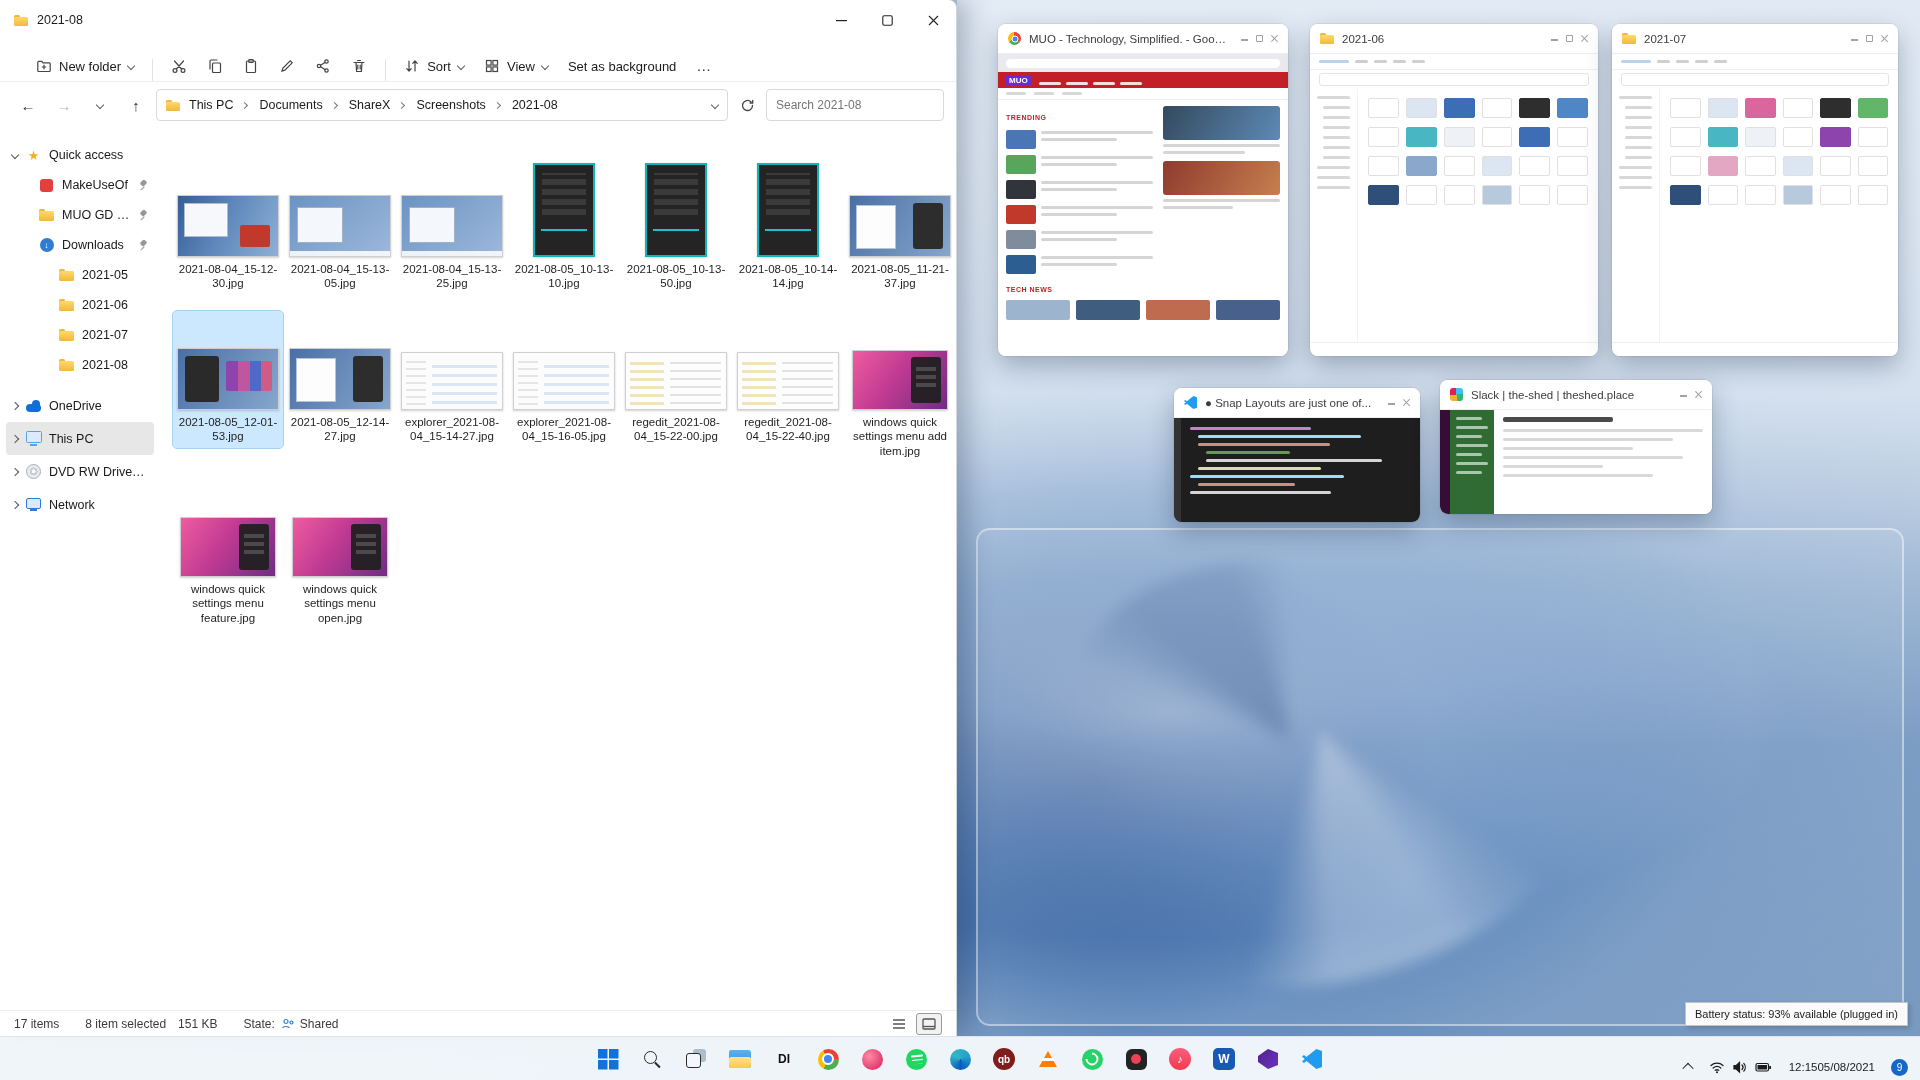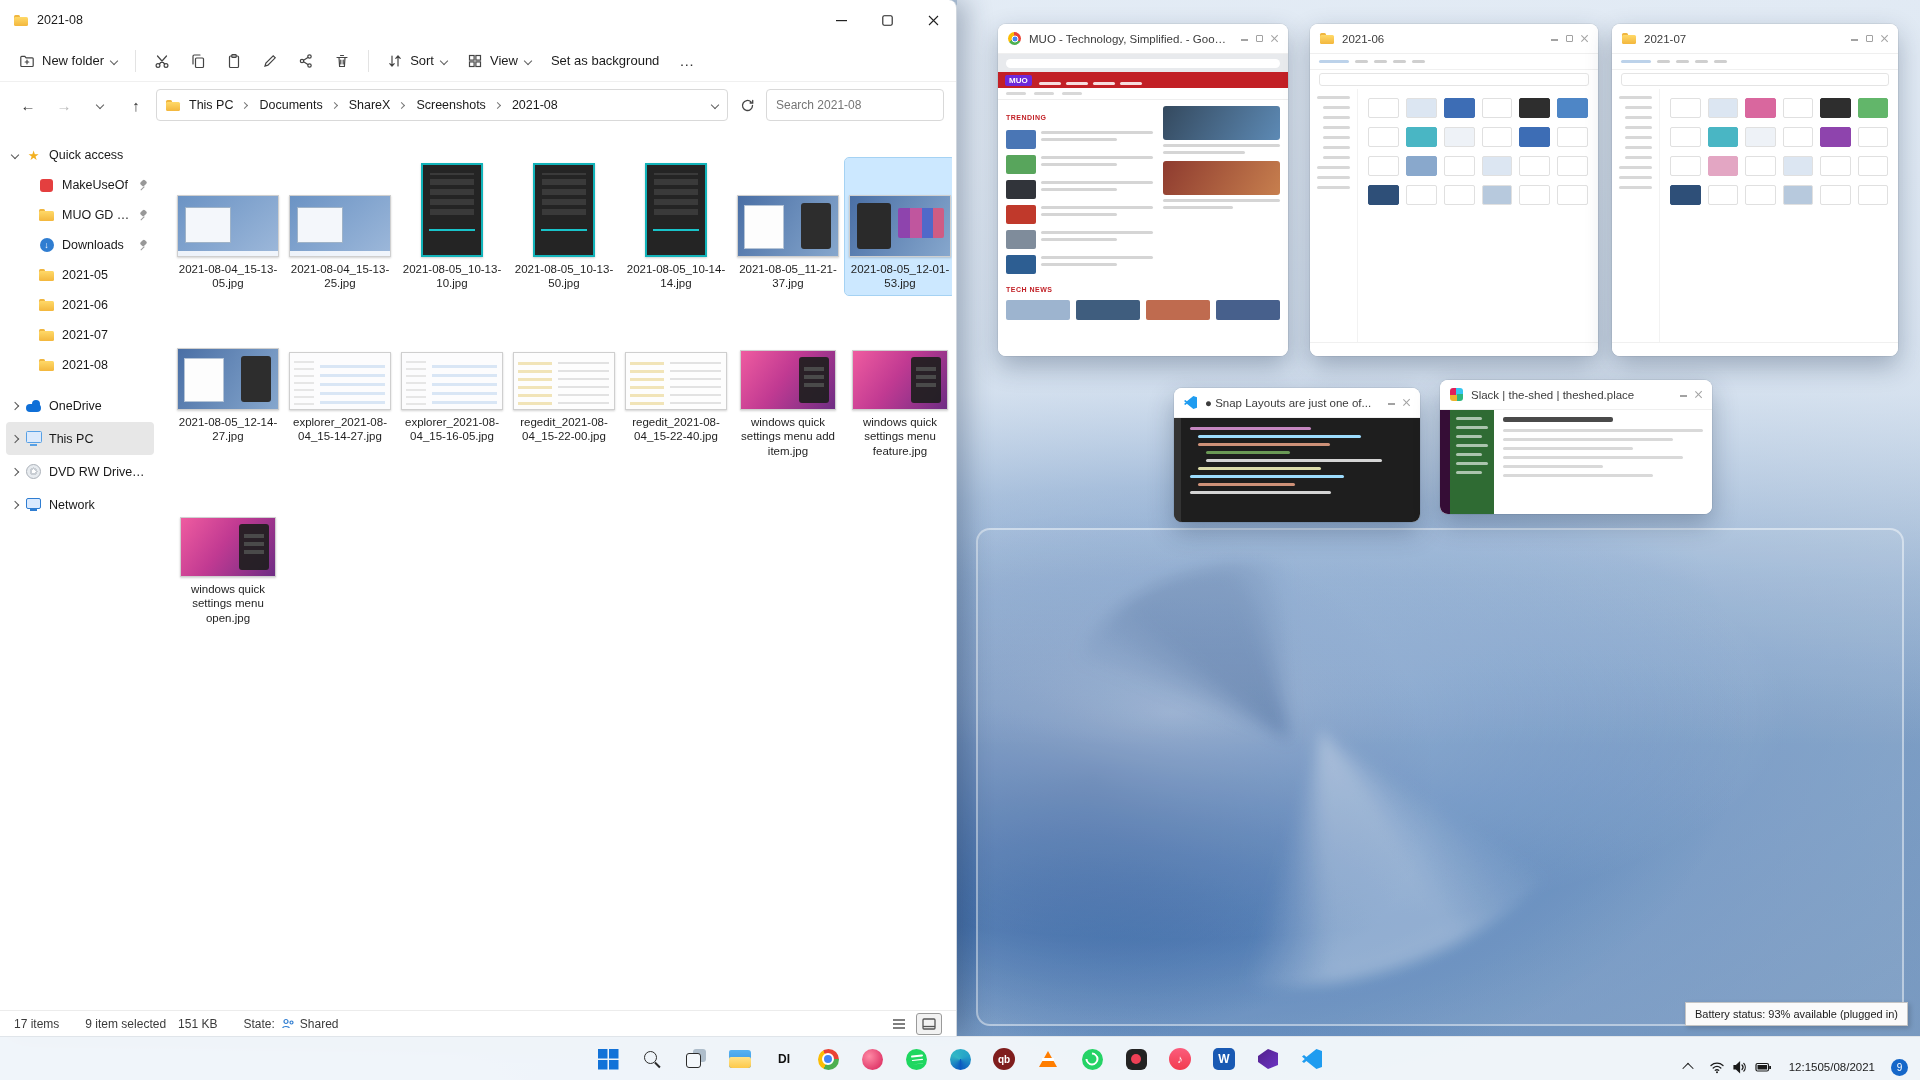--- a/index.html
+++ b/index.html
@@ -138,21 +138,21 @@
   
   .explorer { position:absolute; left:0; top:0; width:957px; height:1036px; z-index:30; background:#fff;
     border-right:1px solid #cfd6de; border-top-right-radius:8px; box-shadow:10px 0 26px rgba(25,45,75,.30);
     display:flex; flex-direction:column; }
   .titlebar { height:40px; display:flex; align-items:center; gap:9px; padding-left:14px; flex:none; }
   .win-title { font-size:12.5px; color:#1b1b1b; }
   .win-controls { margin-left:auto; display:flex; height:40px; }
   .wc { width:46px; height:40px; border:none; background:transparent; display:flex; align-items:center; justify-content:center; }
   .wc svg { display:block; }
 
-  .toolbar { height:42px; display:flex; align-items:center; padding:0 10px; gap:2px; border-bottom:1px solid #f0f0f0; flex:none; }
+  .toolbar { height:42px; display:flex; align-items:flex-end; padding:0 27px; gap:2px; border-bottom:1px solid #f0f0f0; flex:none; }
   .tb-btn { display:flex; align-items:center; gap:7px; padding:7px 9px; border:none; background:none; border-radius:4px; font-size:13px; color:#1b1b1b; }
   .tb-ico { display:flex; width:16px; height:16px; }
   .tb-sep { width:1px; height:22px; background:#e3e3e3; margin:0 7px; flex:none; }
   .chev { width:6px; height:6px; border-right:1.3px solid #5f5f5f; border-bottom:1.3px solid #5f5f5f; transform:rotate(45deg); flex:none; display:inline-block; }
   .more-dots { font-size:15px; color:#333; letter-spacing:1px; }
 
   .navrow { height:46px; display:flex; align-items:center; padding:0 12px; gap:4px; flex:none; }
   .nav-btn { width:32px; height:32px; border:none; background:none; border-radius:4px; font-size:15px; color:#333;
     display:flex; align-items:center; justify-content:center; flex:none; }
   .nav-btn.dis { color:#b8b8b8; }
@@ -164,21 +164,21 @@
   .addr-chev { margin-left:auto; }
   .refresh-btn { width:30px; height:30px; border:none; background:none; display:flex; align-items:center; justify-content:center; flex:none; }
   .searchbox { width:178px; height:32px; border:1px solid #d9d9d9; border-radius:4px; padding:0 9px; font-size:12px; color:#222; flex:none; outline:none; }
   .searchbox::placeholder { color:#757575; }
 
   .content { flex:1; position:relative; min-height:0; }
   .sidebar { position:absolute; left:0; top:0; bottom:0; width:160px; padding-top:12px; overflow:hidden; }
   .side-row { display:flex; align-items:center; gap:7px; height:30px; margin:0 6px; padding:0 6px; border-radius:4px; font-size:12.5px; color:#191919; }
   .side-row.root { height:33px; }
   .side-row.selected { background:#e7e7e7; }
-  .side-row.child { padding-left:32px; }
+  .side-row.child { padding-left:32px;justify-content:center; }
   .side-label { white-space:nowrap; overflow:hidden; text-overflow:ellipsis; }
   .side-gap { height:9px; }
   .tw { width:6px; height:6px; border-right:1.3px solid #555; border-bottom:1.3px solid #555; transform:rotate(-45deg); flex:none; }
   .tw.down { transform:rotate(45deg); }
   .sic { width:17px; height:17px; position:relative; display:inline-flex; align-items:center; justify-content:center; flex:none; }
   .ic-star::before { content:"★"; color:#f3b01f; font-size:13px; line-height:1; }
   .ic-makeuseof::before { content:""; width:13px; height:13px; border-radius:3px; background:#e43f3f; }
   .ic-folder::before { content:""; position:absolute; left:1px; top:2px; width:6px; height:4px; background:#f0b63f; border-radius:1.5px 1.5px 0 0; }
   .ic-folder::after { content:""; position:absolute; left:1px; top:4px; width:15px; height:10px; border-radius:1.5px; background:linear-gradient(#ffd968,#f3b73d); }
   .ic-downloads::before { content:""; width:14px; height:14px; border-radius:50%; background:#2f7dd1; }
@@ -816,20 +816,26 @@
               <span class="tw"></span>
               <span class="sic js-icon ic-network"></span>
               <span class="side-label">Network</span>
             </div>
           </div>
       </div>
 
       <div class="files">
         <div class="files-grid">
 
+            <div class="file-tile">
+              <div class="thumb-box">
+                <div class="thumb th-photo"></div>
+              </div>
+              <div class="fname">2021-08-04_15-12-30.jpg</div>
+            </div>
 
             <div class="file-tile">
               <div class="thumb-box">
                 <div class="thumb th-desktop"></div>
               </div>
               <div class="fname">2021-08-04_15-13-05.jpg</div>
             </div>
 
             <div class="file-tile">
               <div class="thumb-box">
@@ -929,21 +935,21 @@
               </div>
               <div class="fname">windows quick settings menu open.jpg</div>
             </div>
           </div>
       </div>
     </div>
 
     <div class="statusbar">
       <span>17 items</span>
       <span class="stat-sel">
-        <span>9 item selected</span>
+        <span>8 item selected</span>
         <span>151 KB</span>
       </span>
       <span class="stat-state">
         <span>State:</span>
         <svg width="13" height="13" fill="none" stroke="#2f7dd1" stroke-width="1.2">
             <circle cx="5" cy="4.5" r="2"></circle>
             <path d="M1.8 11c0-2 6.4-2 6.4 0"></path>
             <circle cx="10.5" cy="5.5" r="1.5"></circle>
           </svg>
         <span>Shared</span>

